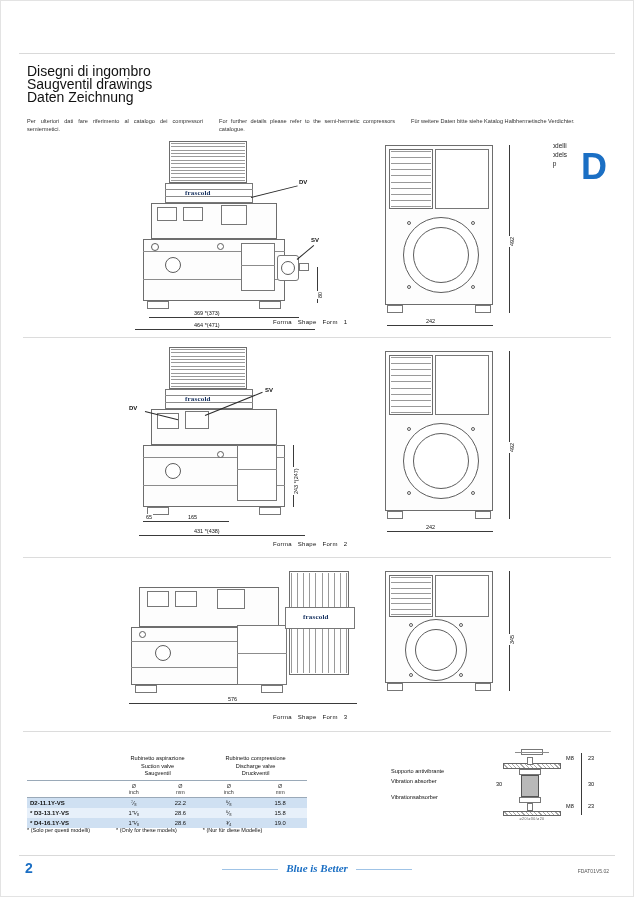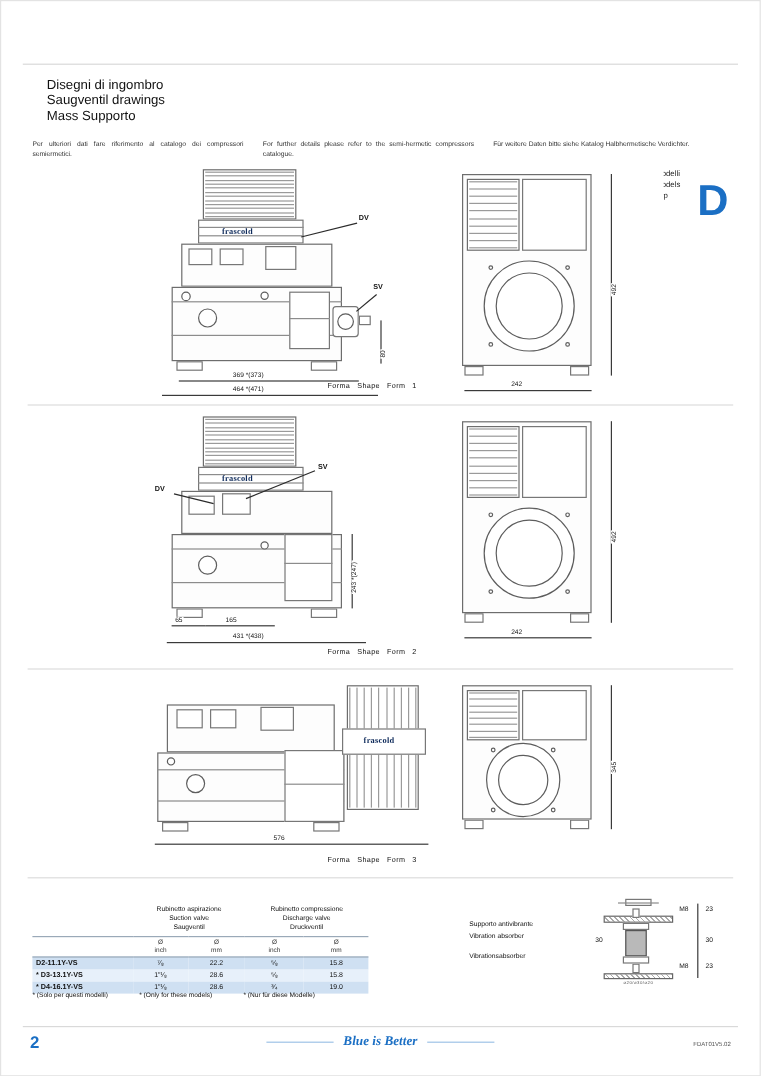--- a/index.html
+++ b/index.html
@@ -48,21 +48,21 @@
   }
   .inverter-badge .swoosh {
     position: absolute; left: 50%; bottom: 6px; transform: translateX(-50%);
     width: 58px; height: 12px;
     border-bottom: 2px solid #2f7fd0;
     border-radius: 0 0 50% 50%/0 0 100% 100%;
   }
 
   .titles {
     position: absolute; top: 64px; left: 26px;
-    font-size: 11px; line-height: 13px; color: #111; margin-left: 12px;
+    font-size: 14px; line-height: 13px; color: #111;
   }
   .intro {
     position: absolute; top: 116px; left: 26px;
     width: 566px;
     display: flex; gap: 16px;
     font-size: 5.6px; line-height: 8px; color: #333;
   }
   .intro > div { width: 176px; text-align: justify; }
 
   
@@ -180,21 +180,21 @@
 <body>
 
 <div class="page">
 
   <div class="rule-top"></div>
 
 
   <div class="titles">
     <div>Disegni di ingombro</div>
     <div>Saugventil drawings</div>
-    <div>Mass Supporto</div>
+    <div>Daten Zeichnung</div>
   </div>
 
   <div class="intro">
     <div>Per ulteriori dati fare riferimento al catalogo dei compressori semiermetici.</div>
     <div>For further details please refer to the semi-hermetic compressors catalogue.</div>
     <div>Für weitere Daten bitte siehe Katalog Halbhermetische Verdichter.</div>
   </div>
 
   <div class="model-box">
     <div class="lbl">Modelli</div>

